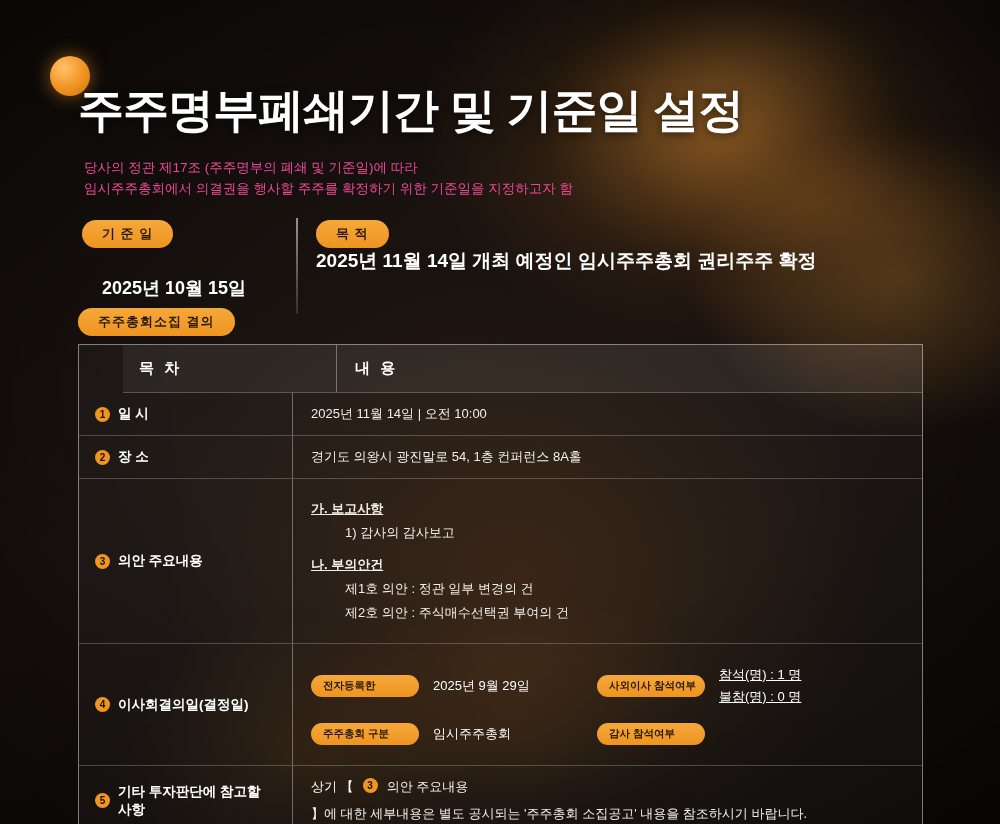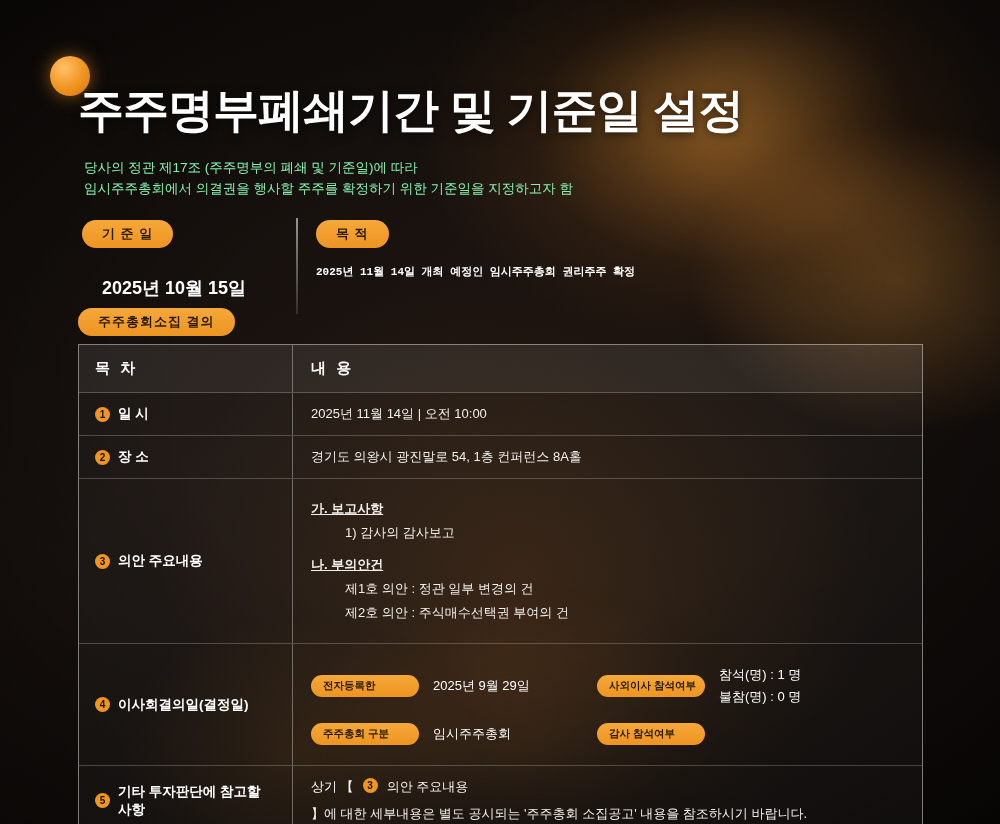--- a/index.html
+++ b/index.html
@@ -69,21 +69,21 @@
     color: #ffffff;
     text-shadow: 0 2px 10px rgba(0,0,0,.6);
     white-space: nowrap;
   }
 
   .subtitle {
     position: absolute;
     left: 84px; top: 158px;
     font-size: 13.5px;
     line-height: 1.55;
-    color: #86efac;
+    color: #ec4899;
     white-space: pre-line;
   }
 
   
   .pill {
     display: inline-block;
     background: linear-gradient(180deg, #f5a83a 0%, #ee9421 100%);
     color: #2a1a06;
     font-size: 13px;
     font-weight: bold;
@@ -113,25 +113,23 @@
 
   .divider-v {
     position: absolute;
     left: 296px; top: 218px;
     width: 2px; height: 96px;
     background: linear-gradient(180deg, rgba(255,255,255,.55), rgba(255,255,255,.12));
   }
 
   .purpose-block { position: absolute; left: 316px; top: 220px; width: 640px; }
   .purpose-value {
-    margin-top: 16px;
-    font-size: 11px;
-    font-weight: bold;
-    color: #ffffff;
-    font-family: Liberation Mono, monospace;
+    font-size: 19px;
+    font-weight: bold;
+    color: #ffffff;
   }
   .purpose-note {
     margin-top: 10px;
     font-size: 10.5px;
     color: #cdc6bf;
   }
 
   .convene-pill { position: absolute; left: 78px; top: 308px; }
 
   
@@ -158,21 +156,21 @@
     color: #ffffff;
   }
   .col-right {
     flex: 1;
     padding: 12px 18px;
     font-size: 13px;
     color: #f2efeb;
     display: flex;
     align-items: center;
   }
-  .head-row { background: rgba(255,255,255,.06); }
+  .head-row { background: rgba(255,255,255,.06); margin-left: 44px; }
   .head-row .col-left, .head-row .col-right {
     font-size: 15px;
     font-weight: bold;
     letter-spacing: 3px;
     padding-top: 14px; padding-bottom: 14px;
     color: #ffffff;
   }
   .num {
     display: inline-flex;
     align-items: center;
@@ -194,21 +192,21 @@
   .board-grid {
     display: grid;
     grid-template-columns: 108px 150px 108px auto;
     row-gap: 16px;
     column-gap: 14px;
     align-items: center;
     width: 100%;
     font-size: 12.5px;
   }
   .board-grid .val { font-size: 13px; color: #ffffff; }
-  .board-grid .val.multi { line-height: 1.65; white-space: pre-line; }
+  .board-grid .val.multi { line-height: 1.65; white-space: pre-line; text-decoration: underline; }
 
   .note-inline { display: flex; align-items: flex-start; gap: 9px; flex-wrap: wrap; font-size: 13px; }
   .note-inline .brace { color: #ffffff; }
 
   .row-agenda .col-left, .row-board .col-left { align-items: center; }
   .row-agenda .col-right, .row-board .col-right { align-items: flex-start; }
   .row-agenda .col-right { padding-top: 18px; padding-bottom: 18px; }
   .row-board .col-right { padding-top: 20px; padding-bottom: 20px; }
 </style>
 </head>

